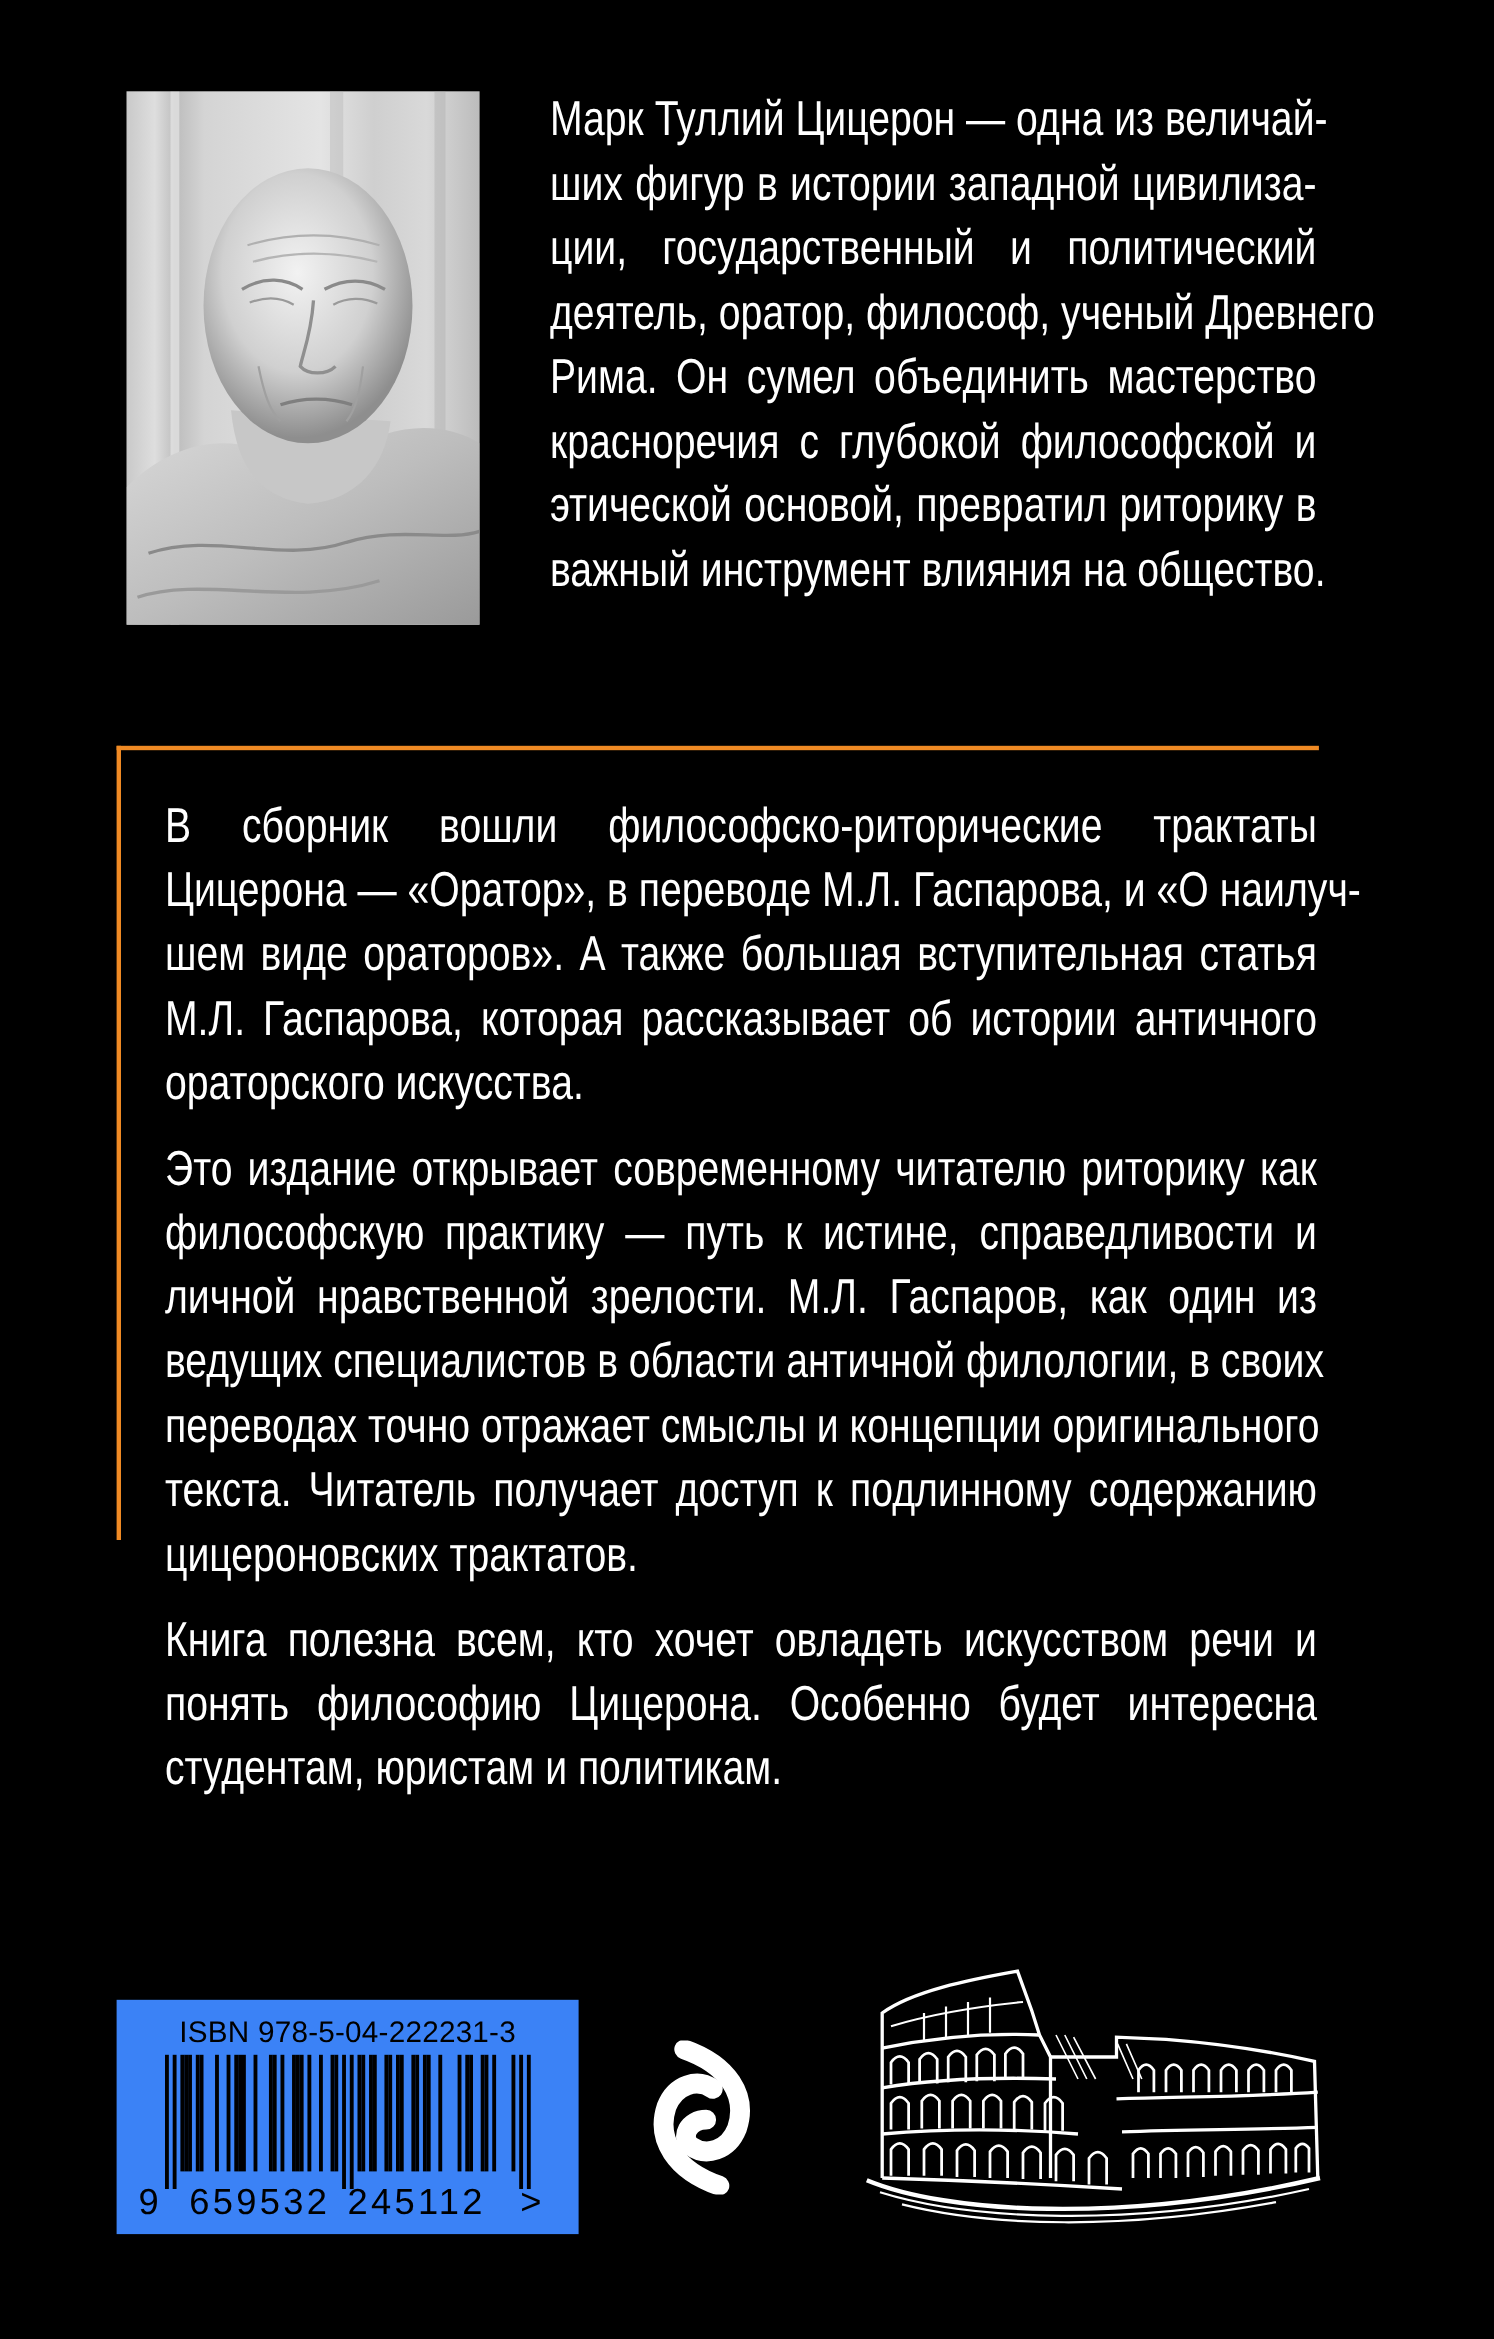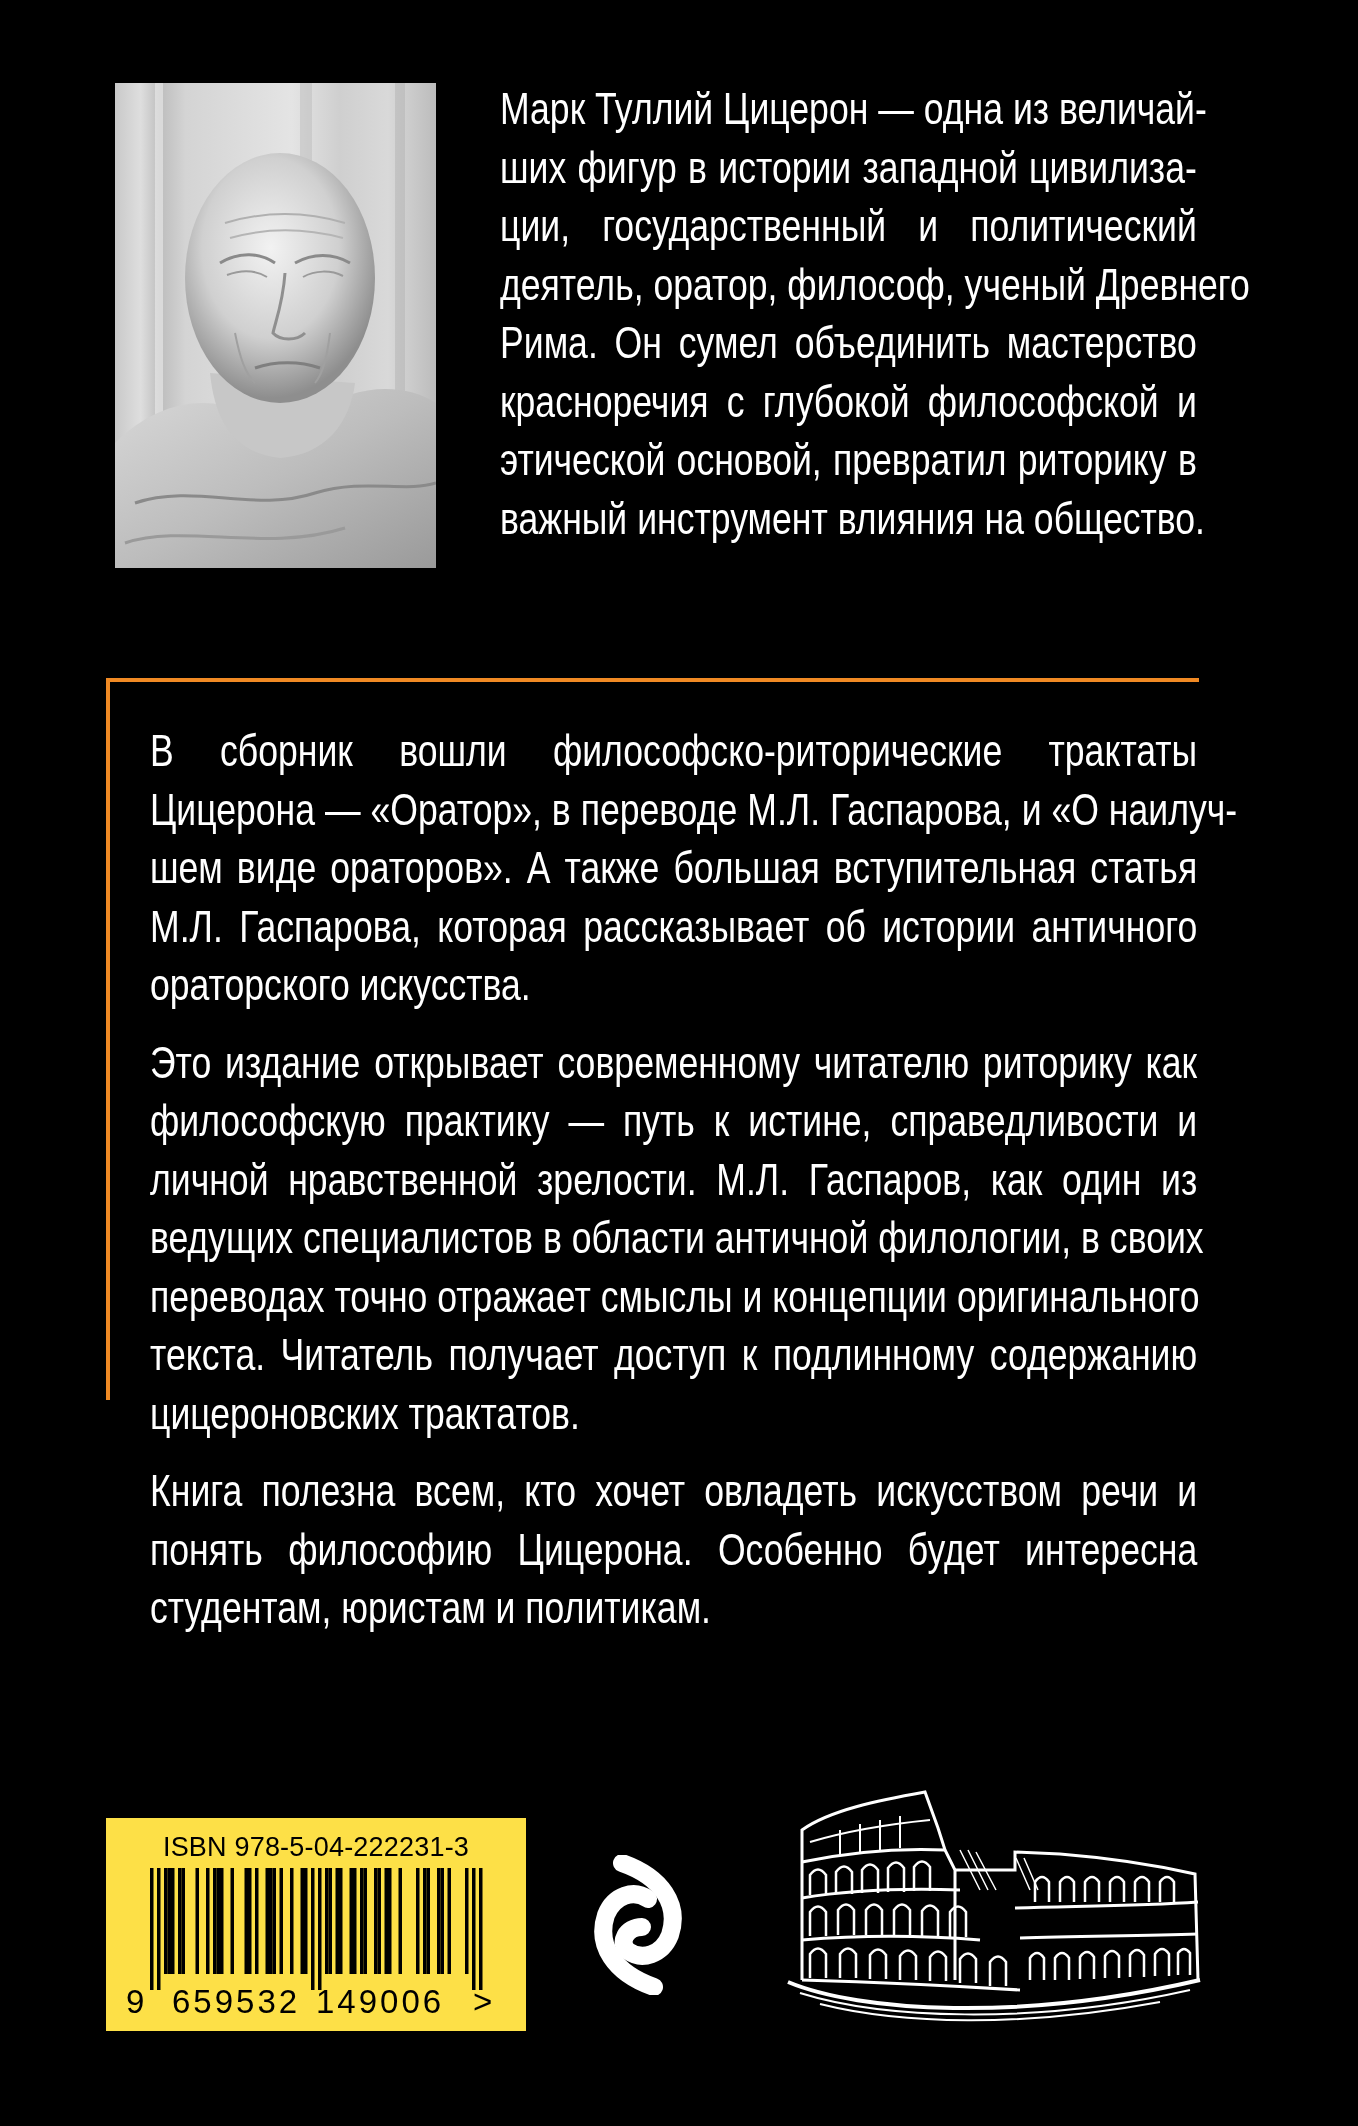--- a/index.html
+++ b/index.html
@@ -17,21 +17,21 @@
   .para-gap { height:19px; }
 
   #intro { left:500px; top:80px; width:871px; }
   #desc { left:150px; top:722px; width:1309px; }
 
   
   .frame-top { position:absolute; left:106px; top:678px; width:1093px; height:4px; }
   .frame-left { position:absolute; left:106px; top:678px; width:4px; height:722px; }
 
   
-  .barcode-box { position:absolute; left:106px; top:1818px; width:420px; height:213px; background:#fde047; color:#000; }
+  .barcode-box { position:absolute; left:106px; top:1818px; width:420px; height:213px; background:#3b82f6; color:#000; }
   .isbn-label { position:absolute; left:0; width:100%; top:14px; text-align:center; font-size:27px; letter-spacing:0.2px; }
   .barcode-svg { position:absolute; left:0; top:0; }
   .barcode-digits { position:absolute; top:165px; font-size:33px; font-family:"Liberation Sans", sans-serif; }
 
   .logo { position:absolute; left:592px; top:1855px; width:92px; height:140px; }
   .colosseum { position:absolute; left:780px; top:1790px; width:430px; height:245px; }
 </style>
 </head>
 <body>
 
@@ -163,21 +163,21 @@
       <rect x="320.5" y="50" width="3.5" height="106" fill="#000"></rect>
       <rect x="331" y="50" width="3.5" height="106" fill="#000"></rect>
       <rect x="334.5" y="50" width="3.5" height="106" fill="#000"></rect>
       <rect x="341.5" y="50" width="3.5" height="106" fill="#000"></rect>
       <rect x="359" y="50" width="3.5" height="106" fill="#000"></rect>
       <rect x="366" y="50" width="3.5" height="122" fill="#000"></rect>
       <rect x="373" y="50" width="3.5" height="122" fill="#000"></rect>
     </svg>
   <span class="barcode-digits" style="left:20px">9</span>
   <span class="barcode-digits" style="left:66px; letter-spacing:3px">659532</span>
-  <span class="barcode-digits" style="left:210px; letter-spacing:3px">149006</span>
+  <span class="barcode-digits" style="left:210px; letter-spacing:3px">245112</span>
   <span class="barcode-digits" style="left:367px">&gt;</span>
 </div>
 
 <div class="logo">
   <svg viewBox="0 0 92 140" width="92" height="140">
     <path d="M30 8 C70 22 88 50 78 80 C70 100 50 106 36 96 C26 88 34 72 50 72" stroke="#fff" stroke-width="18" stroke-linecap="round" fill="none"></path>
     <path d="M62 132 C22 118 4 90 14 60 C22 40 42 34 56 44" stroke="#fff" stroke-width="18" stroke-linecap="round" fill="none"></path>
   </svg>
 </div>
 

